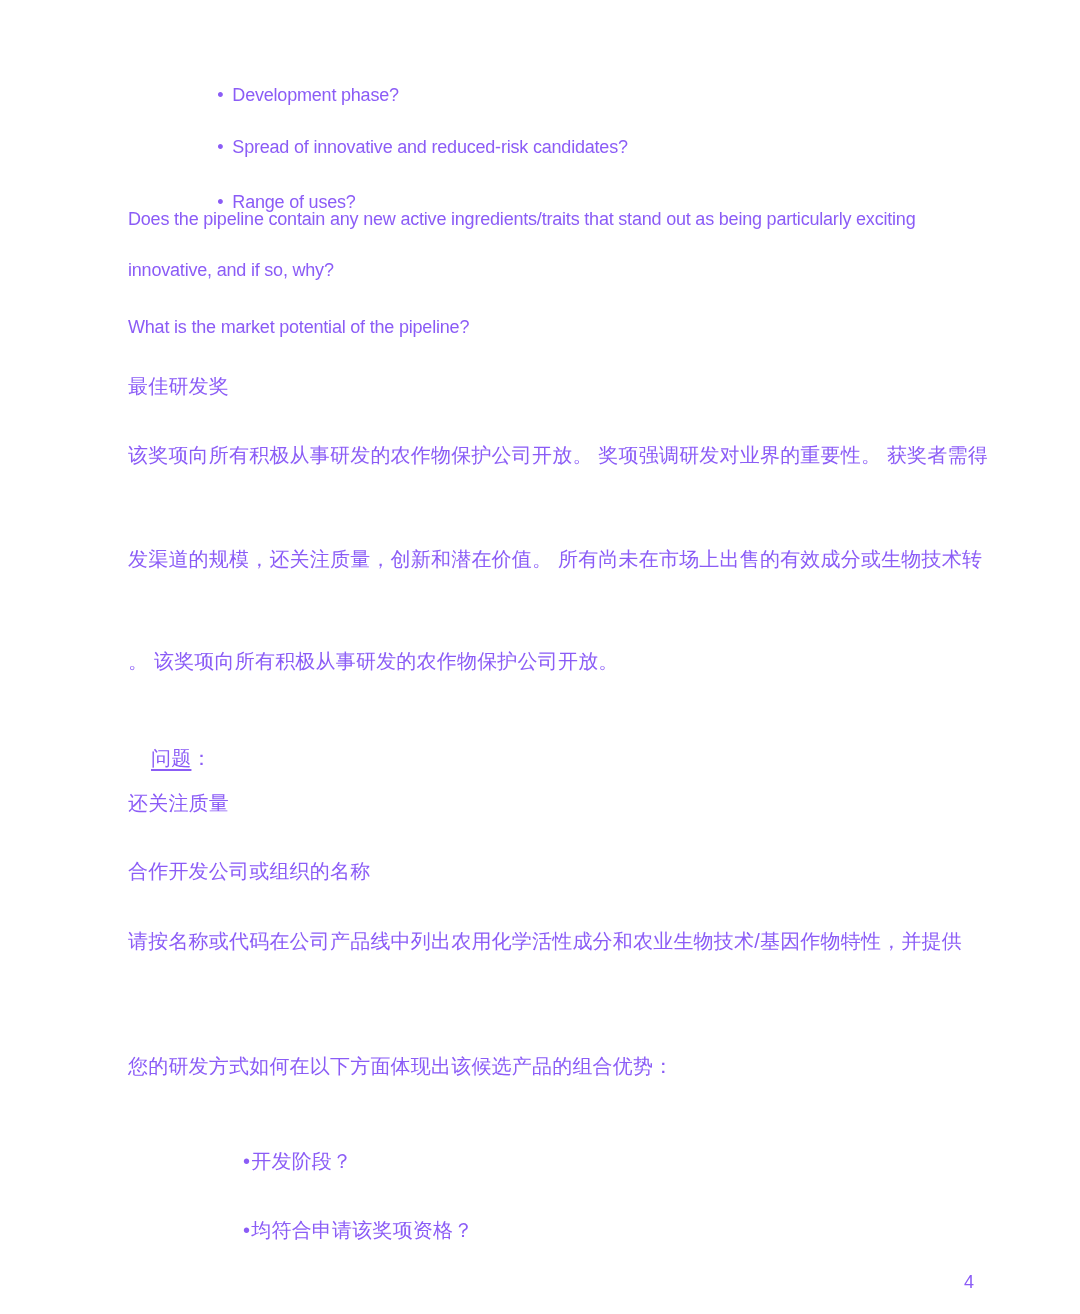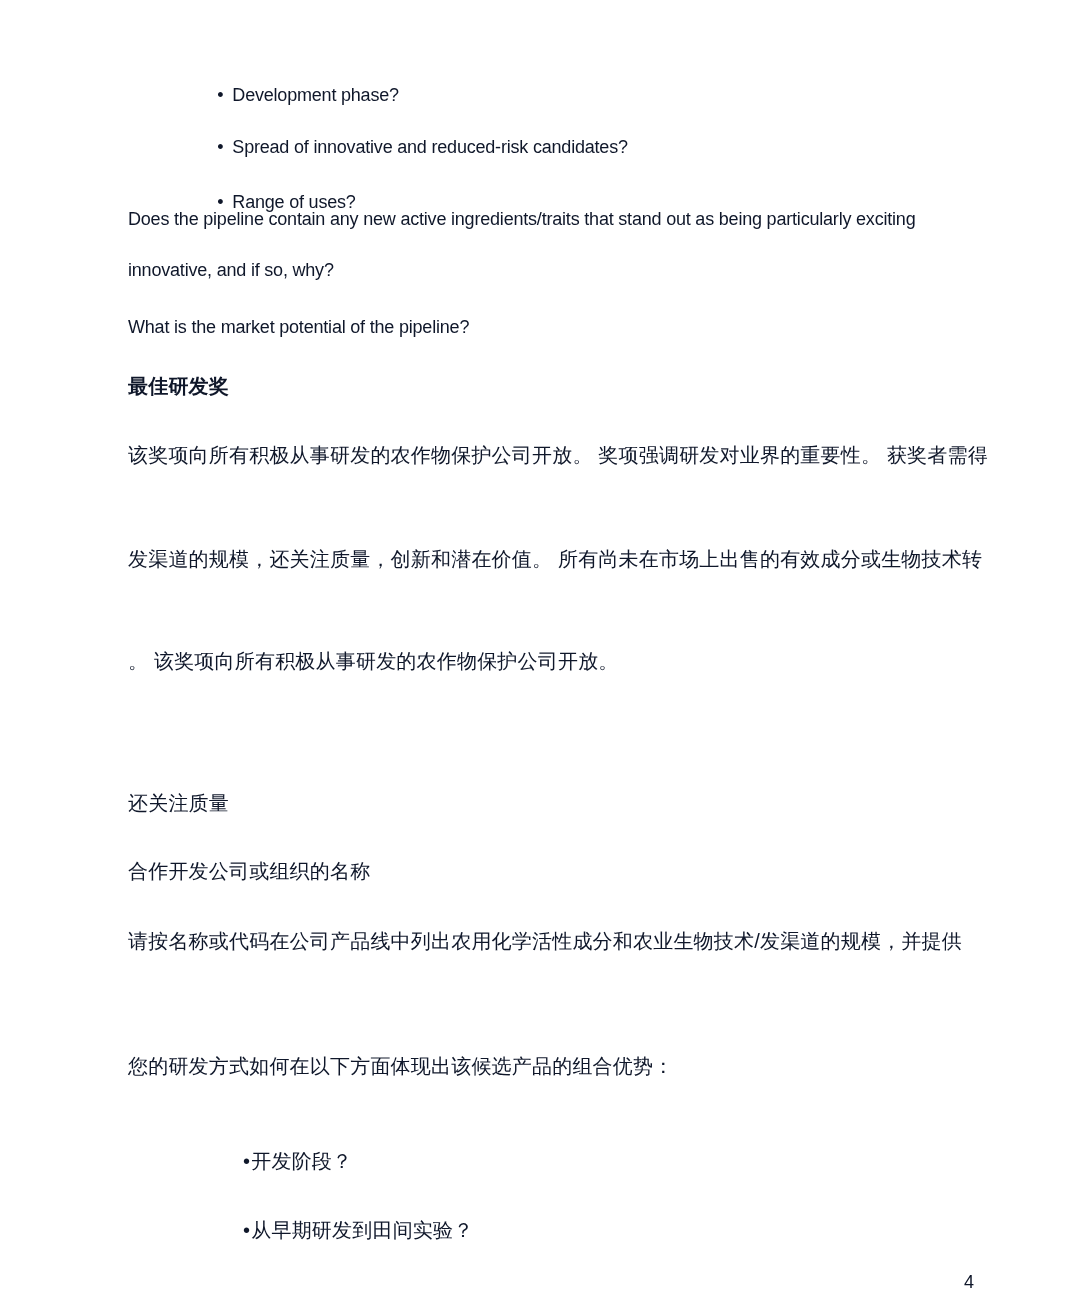--- a/index.html
+++ b/index.html
@@ -6,39 +6,39 @@
     margin: 0;
     padding: 0;
     background: #ffffff;
   }
   .page {
     position: relative;
     width: 1080px;
     height: 1314px;
     background: #ffffff;
     font-family: "Liberation Sans", sans-serif;
-    color: #0f172a;
+    color: #8b5cf6;
     overflow: hidden;
   }
   .line {
     position: absolute;
     left: 128px;
     white-space: pre;
     line-height: 1.25;
   }
   .en {
     font-size: 18px;
     letter-spacing: -0.2px;
   }
   .zh {
     font-size: 20px;
     letter-spacing: 0.2px;
   }
   .bold {
-    font-weight: bold;
+    font-weight: normal;
   }
   .bullet-en {
     left: 198px;
   }
   .bullet-en .bullet-glyph {
     margin-right: 9px;
   }
   .bullet-zh {
     left: 220px;
   }
@@ -75,30 +75,33 @@
   <div class="line en" style="top:208px">Does the pipeline contain any new active ingredients/traits that stand out as being particularly exciting</div>
   <div class="line en" style="top:259px">innovative, and if so, why?</div>
   <div class="line en" style="top:316px">What is the market potential of the pipeline?</div>
 
   <div class="line zh bold" style="top:374px">最佳研发奖</div>
 
   <div class="line zh" style="top:443px">该奖项向所有积极从事研发的农作物保护公司开放。 奖项强调研发对业界的重要性。 获奖者需得</div>
   <div class="line zh" style="top:547px">发渠道的规模，还关注质量，创新和潜在价值。 所有尚未在市场上出售的有效成分或生物技术转</div>
   <div class="line zh" style="top:649px">。 该奖项向所有积极从事研发的农作物保护公司开放。</div>
 
+  <div class="line zh" style="top:721px">
+    <span class="underline">问题</span><span>：</span>
+  </div>
 
   <div class="line zh" style="top:791px">还关注质量</div>
   <div class="line zh" style="top:859px">合作开发公司或组织的名称</div>
 
-  <div class="line zh" style="top:929px">请按名称或代码在公司产品线中列出农用化学活性成分和农业生物技术/发渠道的规模，并提供</div>
+  <div class="line zh" style="top:929px">请按名称或代码在公司产品线中列出农用化学活性成分和农业生物技术/基因作物特性，并提供</div>
 
   <div class="line zh" style="top:1054px">您的研发方式如何在以下方面体现出该候选产品的组合优势：</div>
 
   <div class="line zh bullet-zh" style="top:1124px">
     <span class="bullet-glyph">•</span><span>开发阶段？</span>
   </div>
   <div class="line zh bullet-zh" style="top:1193px">
-    <span class="bullet-glyph">•</span><span>从早期研发到田间实验？</span>
+    <span class="bullet-glyph">•</span><span>均符合申请该奖项资格？</span>
   </div>
 
   <div class="page-number">4</div>
 
 </div>
 
 </body></html>

